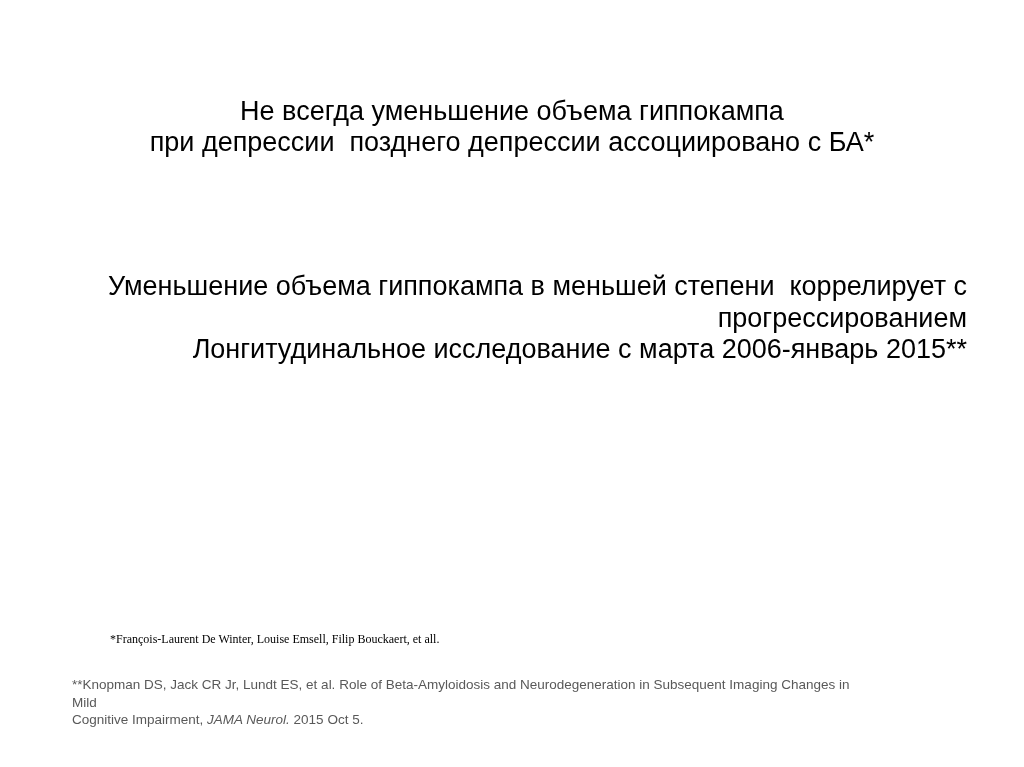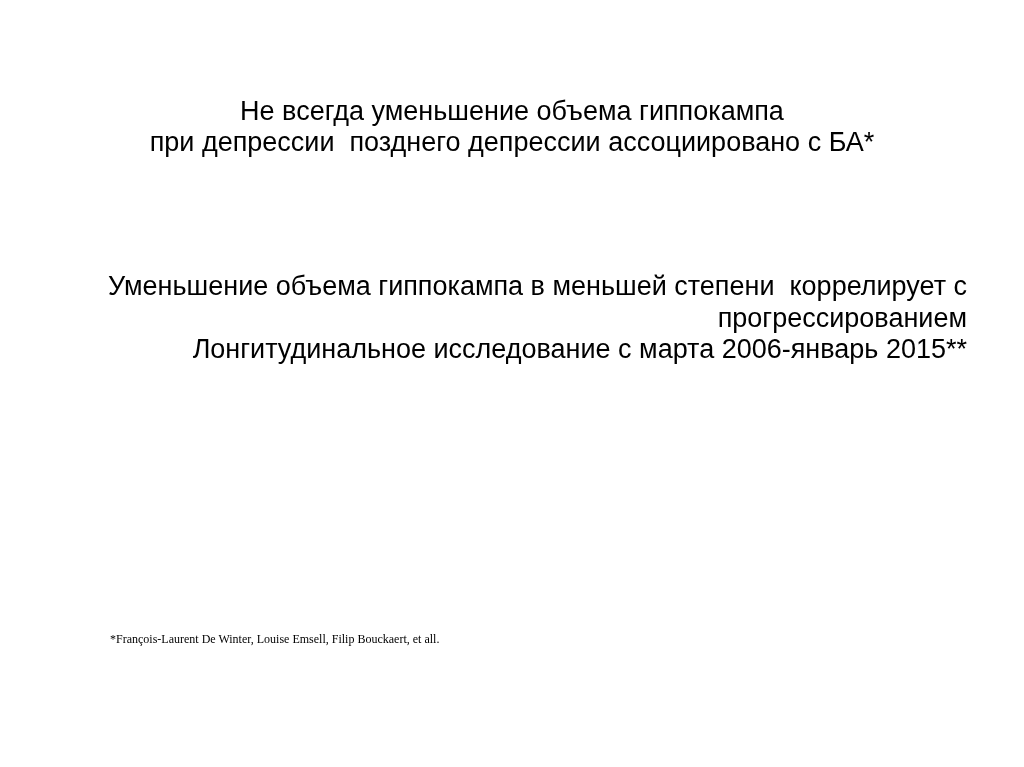--- a/index.html
+++ b/index.html
@@ -79,14 +79,18 @@
   <div class="body-text">
     <div class="line">Уменьшение объема гиппокампа в меньшей степени  коррелирует с</div>
     <div class="line">прогрессированием</div>
     <div class="line">Лонгитудинальное исследование с марта 2006-январь 2015**</div>
   </div>
 
   <div class="reference-1">
     <div class="line indented">*François-Laurent De Winter, Louise Emsell, Filip Bouckaert, et all.</div>
   </div>
 
+  <div class="reference-2">
+    <div class="line">**Knopman DS, Jack CR Jr, Lundt ES, et al. Role of Beta-Amyloidosis and Neurodegeneration in Subsequent Imaging Changes in Mild</div>
+    <div class="line"><span>Cognitive Impairment, </span><span class="italic">JAMA Neurol.</span><span> 2015 Oct 5.</span></div>
+  </div>
 
 </div>
 
 </body></html>

